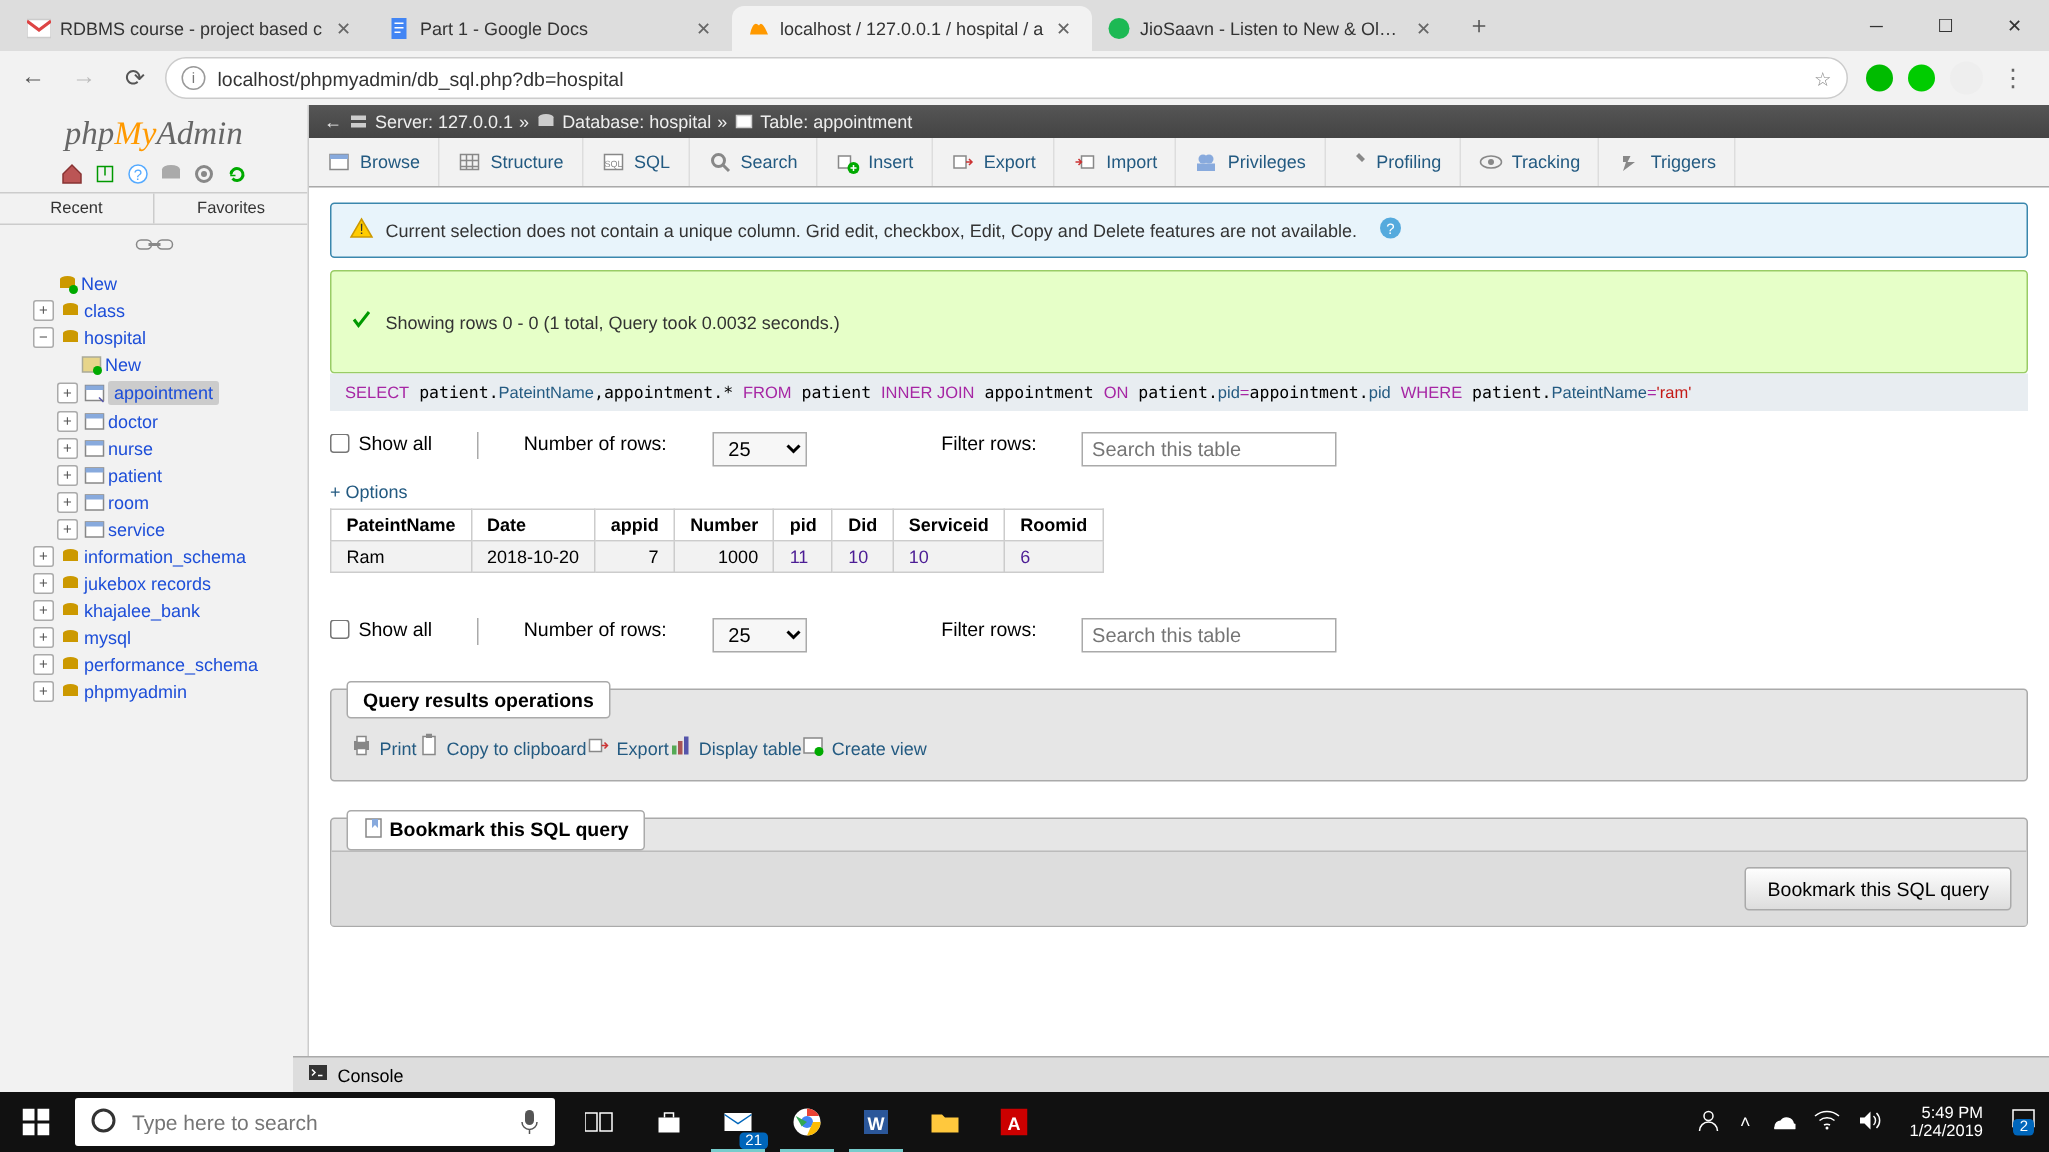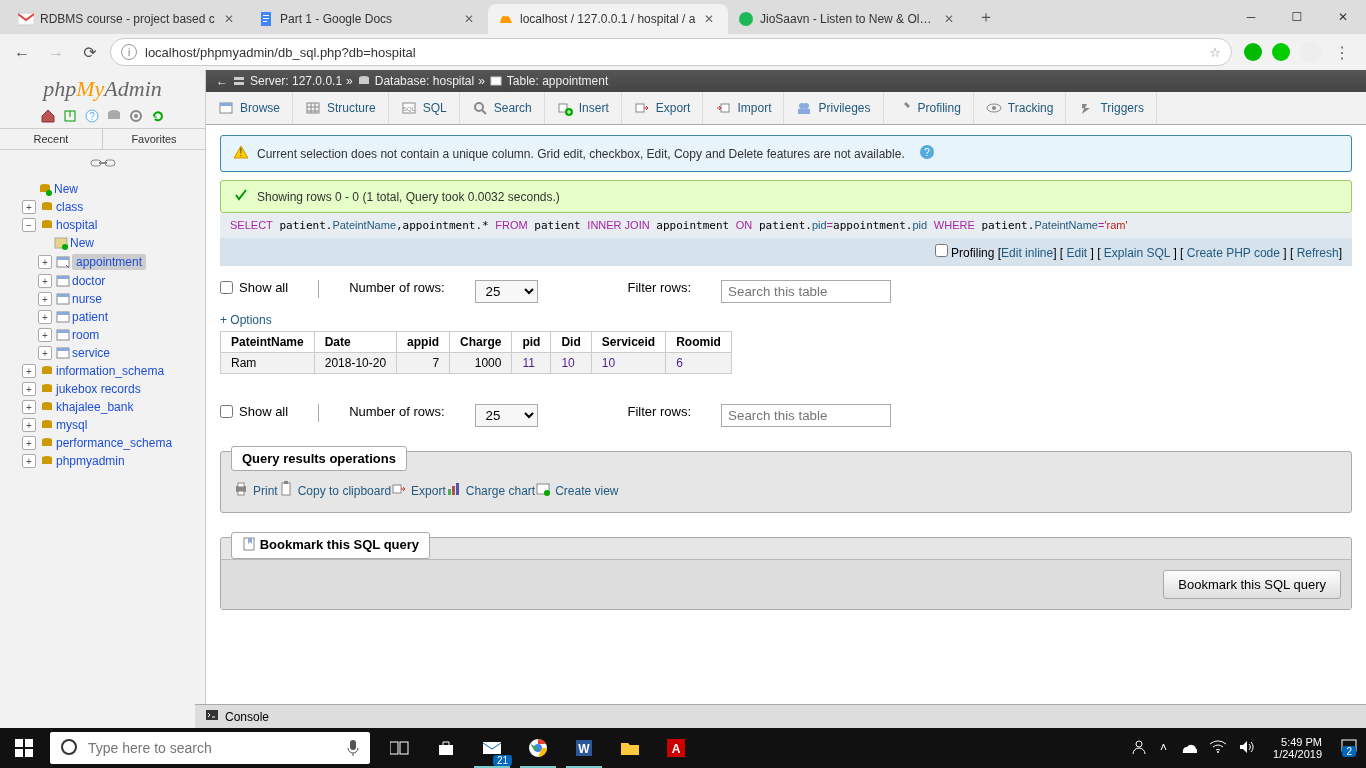--- a/index.html
+++ b/index.html
@@ -52,21 +52,21 @@
 .content { flex: 1; overflow-y: auto; background: #fff; }
 .breadcrumb { background: linear-gradient(to bottom, #555, #444); color: #eee; padding: 4px 10px; font-size: 12px; display: flex; align-items: center; gap: 4px; }
 .breadcrumb a { color: #eee; text-decoration: none; }
 .bc-icon { width: 14px; height: 14px; display: inline-block; }
 .topnav { display: flex; background: #f2f2f2; border-bottom: 1px solid #aaa; padding: 0; font-size: 12px; }
 .topnav a { display: flex; align-items: center; gap: 6px; padding: 8px 12px; color: #235a81; text-decoration: none; cursor: pointer; border-right: 1px solid #ddd; }
 .tn-icon { width: 16px; height: 16px; }
 
 .main { padding: 10px 14px; font-size: 12px; }
 .notice { border: 1px solid #3a87ad; background: #e8f4fb; color: #333; padding: 8px 12px; border-radius: 3px; display: flex; align-items: center; gap: 8px; margin-bottom: 8px; }
-.success { border: 1px solid #9c6; background: #e6ffc8; color: #333; padding: 6px 12px; border-radius: 3px; display: flex; align-items: center; gap: 8px; }
+.success { border: 1px solid #9c6; background: #e6ffc8; color: #333; padding: 24px 12px; border-radius: 3px; display: flex; align-items: center; gap: 8px; }
 .sql-code { background: #e8edf1; padding: 6px 10px; font-family: Consolas, monospace; font-size: 11px; white-space: nowrap; overflow-x: auto; }
 .sql-code .kw { color: #a626a4; } .sql-code .id { color: #235a81; } .sql-code .str { color: #c41a16; } .sql-code .op { color: #a626a4; }
 .sql-actions { background: #d6e2ec; padding: 6px 10px; text-align: right; font-size: 12px; }
 .sql-actions a { color: #235a81; text-decoration: none; cursor: pointer; }
 .controls { display: flex; align-items: flex-start; gap: 30px; padding: 14px 0 6px; font-size: 13px; }
 .controls label { display: flex; align-items: center; gap: 6px; }
 .controls .sep { border-left: 1px solid #aaa; height: 18px; }
 select.rows-select { padding: 2px 20px 2px 6px; border: 1px solid #aaa; background: #f7f7f7; }
 input.filter { padding: 3px 6px; border: 1px solid #aaa; width: 170px; }
 .options { color: #235a81; cursor: pointer; padding: 4px 0; }
@@ -449,28 +449,20 @@
       </div>
 
       <div class="success">
         <span><svg width="16" height="16">
               <path d="M3 8l3 4 7-9" stroke="#090" stroke-width="2" fill="none"></path>
             </svg></span>
         <span>Showing rows 0 - 0 (1 total, Query took 0.0032 seconds.)</span>
       </div>
 
       <div class="sql-code"><span class="kw">SELECT</span> patient.<span class="id">PateintName</span>,appointment.* <span class="kw">FROM</span> patient <span class="kw">INNER JOIN</span> appointment <span class="kw">ON</span> patient.<span class="id">pid</span><span class="op">=</span>appointment.<span class="id">pid</span> <span class="kw">WHERE</span> patient.<span class="id">PateintName</span><span class="op">=</span><span class="str">'ram'</span></div>
-      <div class="sql-actions">
-        <label><input type="checkbox" style=""> <span>Profiling</span></label>
-        [<a>Edit inline</a>]
-        [ <a>Edit</a> ]
-        [ <a>Explain SQL</a> ]
-        [ <a>Create PHP code</a> ]
-        [ <a>Refresh</a>]
-      </div>
 
       <div class="controls">
         <label>
             <input type="checkbox" style=""> 
             <span>Show all</span>
           </label>
         <span class="sep"></span>
         <span>Number of rows:</span>
         <select class="rows-select"><option>25</option></select>
         <span style="width:30px"></span>
@@ -479,21 +471,21 @@
       </div>
 
       <div class="options">+ Options</div>
 
       <table class="data-table">
         <thead>
             <tr>
           <th>PateintName</th>
           <th>Date</th>
           <th>appid</th>
-          <th>Charge</th>
+          <th>Number</th>
           <th>pid</th>
           <th>Did</th>
           <th>Serviceid</th>
           <th>Roomid</th>
         </tr>
           </thead>
         <tbody>
             <tr>
           <td>Ram</td>
           <td>2018-10-20</td>
@@ -544,21 +536,21 @@
                   <path d="M10 8h4M12 6l2 2-2 2" stroke="#c33" fill="none"></path>
                 </svg></span>
               <span>Export</span>
             </a>
           <a class="op-link">
               <span><svg width="16" height="16">
                   <rect x="2" y="8" width="3" height="6" fill="#5a5"></rect>
                   <rect x="6" y="5" width="3" height="9" fill="#a55"></rect>
                   <rect x="10" y="2" width="3" height="12" fill="#55a"></rect>
                 </svg></span>
-              <span>Charge chart</span>
+              <span>Display table</span>
             </a>
           <a class="op-link">
               <span><svg width="16" height="16">
                   <rect x="2" y="3" width="12" height="10" fill="#fff" stroke="#888"></rect>
                   <circle cx="12" cy="12" r="3" fill="#0a0"></circle>
                 </svg></span>
               <span>Create view</span>
             </a>
         </div>
       </div>

